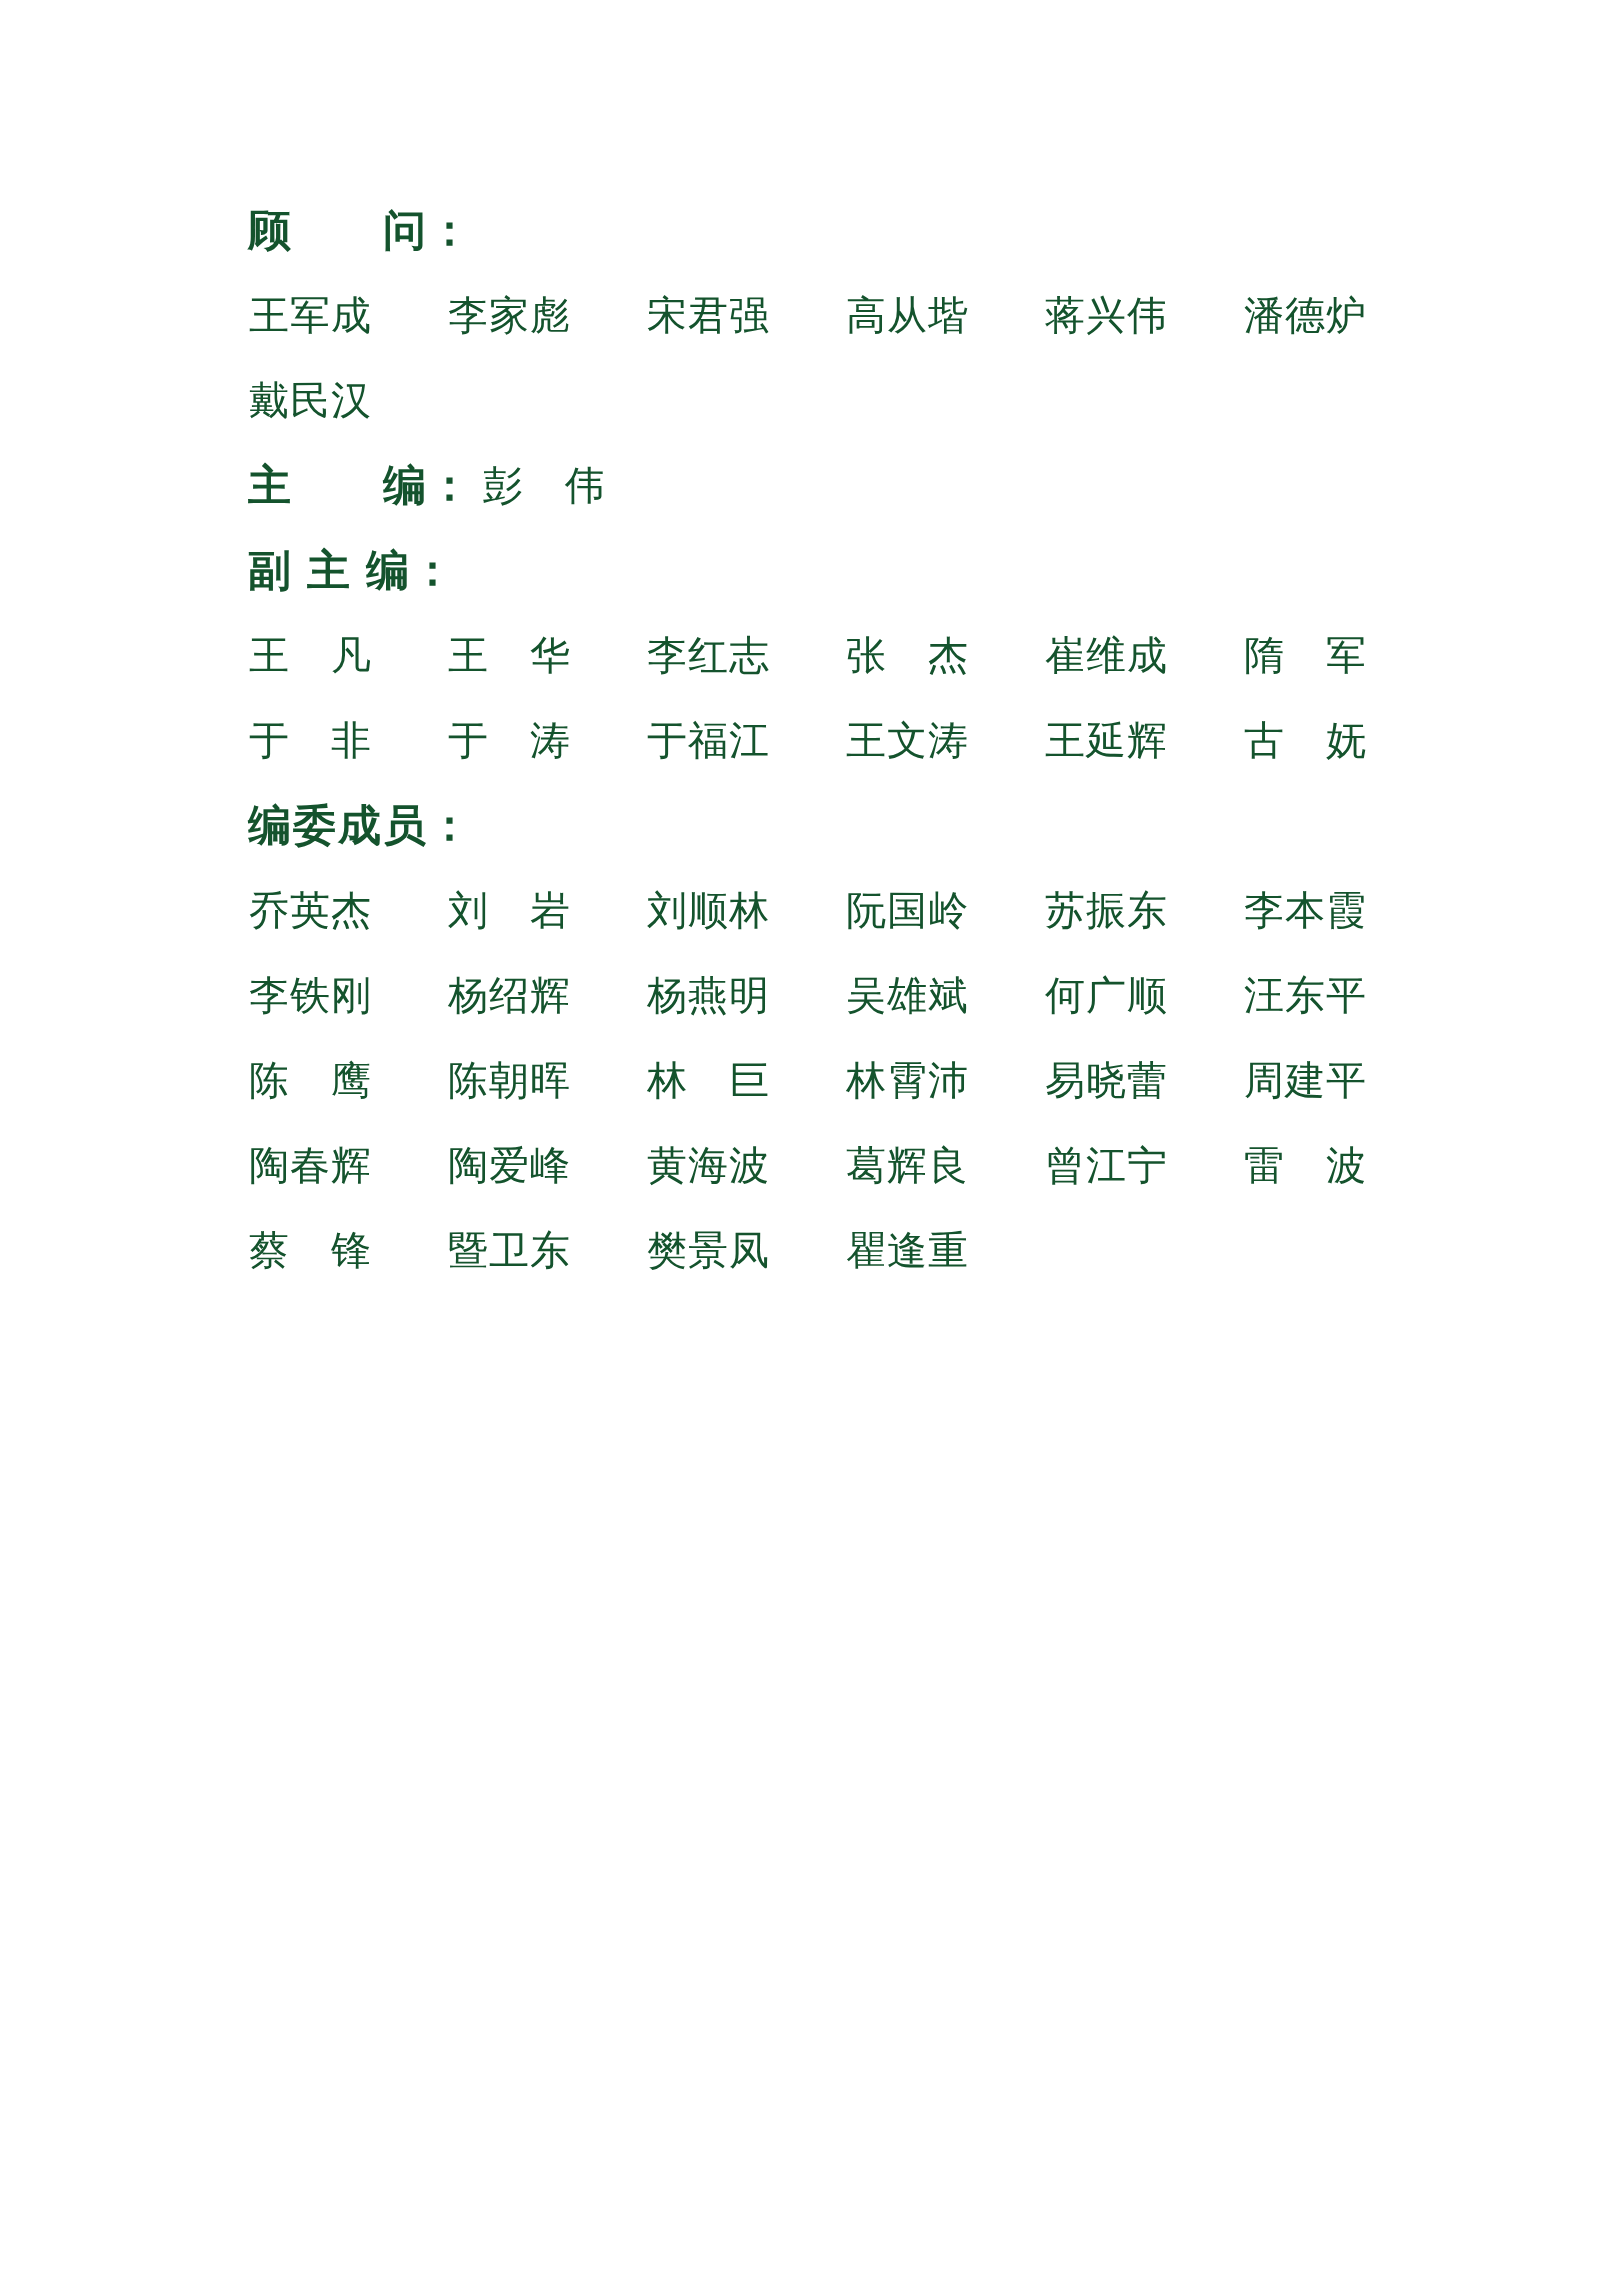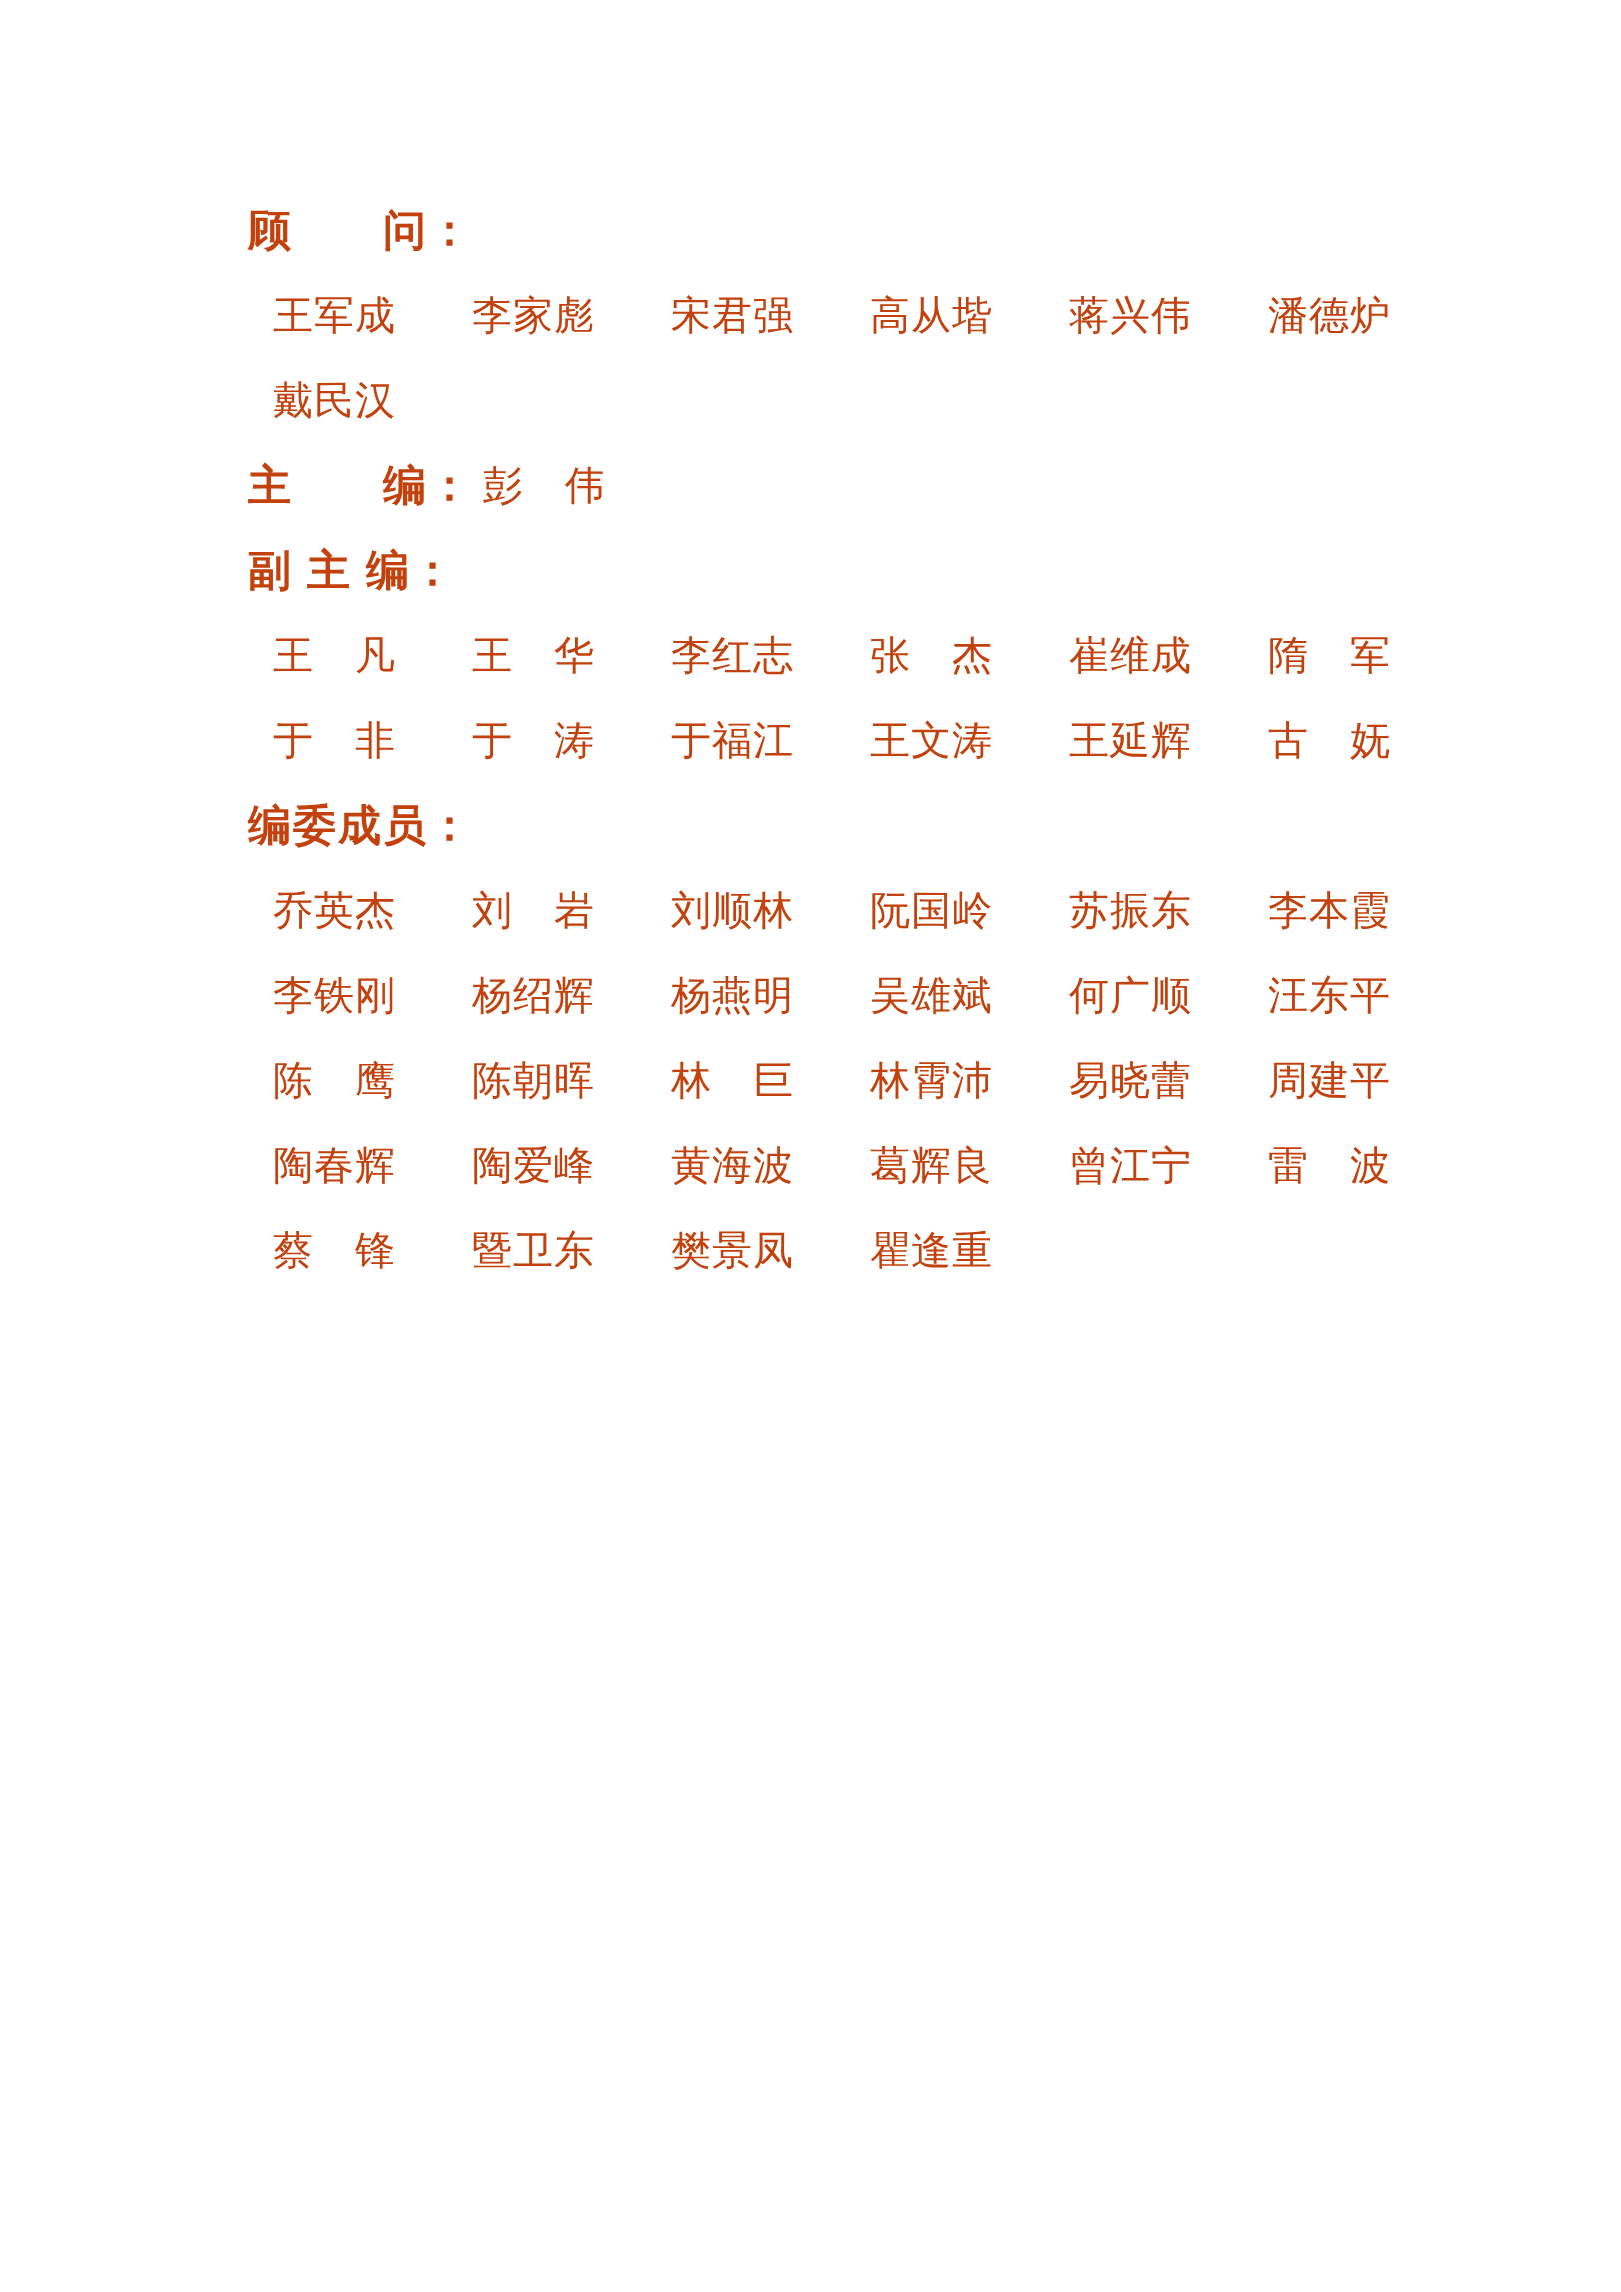--- a/index.html
+++ b/index.html
@@ -5,42 +5,42 @@
   html, body {
     margin: 0;
     padding: 0;
     background: #ffffff;
   }
   .page {
     position: relative;
     width: 1621px;
     height: 2293px;
     background: #ffffff;
-    color: #c2410c;
+    color: #14532d;
     overflow: hidden;
   }
   .content {
     position: absolute;
     top: 188px;
     left: 248px;
   }
   .line {
     height: 85px;
     display: flex;
     align-items: center;
     white-space: pre;
   }
   .heading {
     font-family: "Liberation Sans", "DejaVu Sans", sans-serif;
     font-weight: 700;
     font-size: 43px;
     letter-spacing: 2px;
   }
   .names {
-    margin-left: 25px;
+    margin-left: 1px;
   }
   .name {
     display: inline-block;
     width: 199px;
     flex: 0 0 199px;
     font-family: "DejaVu Serif", "Liberation Serif", serif;
     font-weight: 400;
     font-size: 40px;
     letter-spacing: 1px;
   }

